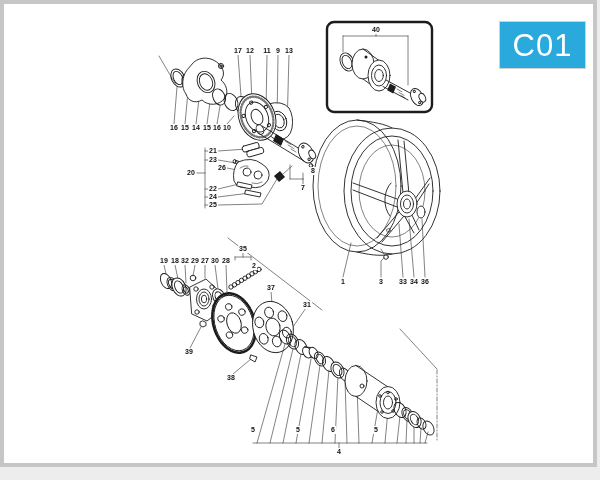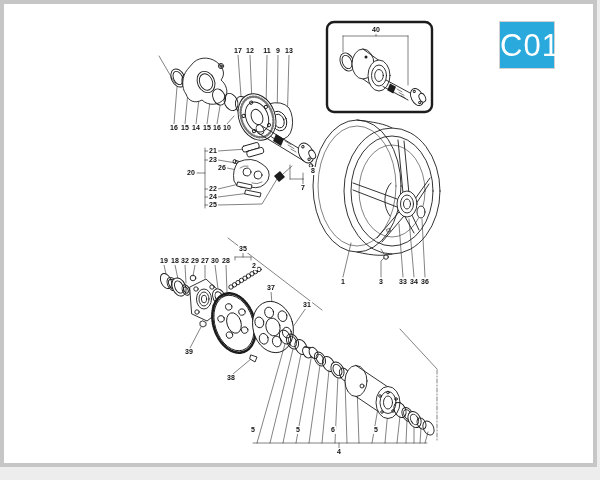--- a/index.html
+++ b/index.html
@@ -1,20 +1,20 @@
 <!DOCTYPE html>
 <html><head>
 <meta charset="utf-8">
 <style>
   html,body{margin:0;padding:0;}
   body{width:600px;height:480px;background:#ededed;position:relative;overflow:hidden;
        font-family:"Liberation Sans", sans-serif;}
   .page{position:absolute;left:0;top:0;width:597px;height:467px;background:#fff;
         border:4px solid #c6c6c6;box-sizing:border-box;}
-  .badge{position:absolute;left:499px;top:21px;width:56px;height:48px;line-height:48px;
+  .badge{position:absolute;left:499px;top:21px;width:87px;height:48px;line-height:48px;
          text-align:center;color:#fff;font-size:31px;letter-spacing:1px;
          border:1px solid #d2d2d2;box-sizing:border-box;}
   .art{position:absolute;left:0;top:0;}
   .callout{position:absolute;transform:translate(-50%,-50%);font-size:7px;font-weight:bold;
            color:#111;background:#fff;padding:0 1px;line-height:8px;white-space:nowrap;}
   svg *{stroke:#1c1c1c;fill:none;stroke-width:.9;stroke-linecap:round;stroke-linejoin:round;}
   svg .thin{stroke-width:.55;}
   svg .thick{stroke-width:2.4;}
   svg .w{fill:#fff;}
   svg .dk{fill:#1c1c1c;stroke:none;}

